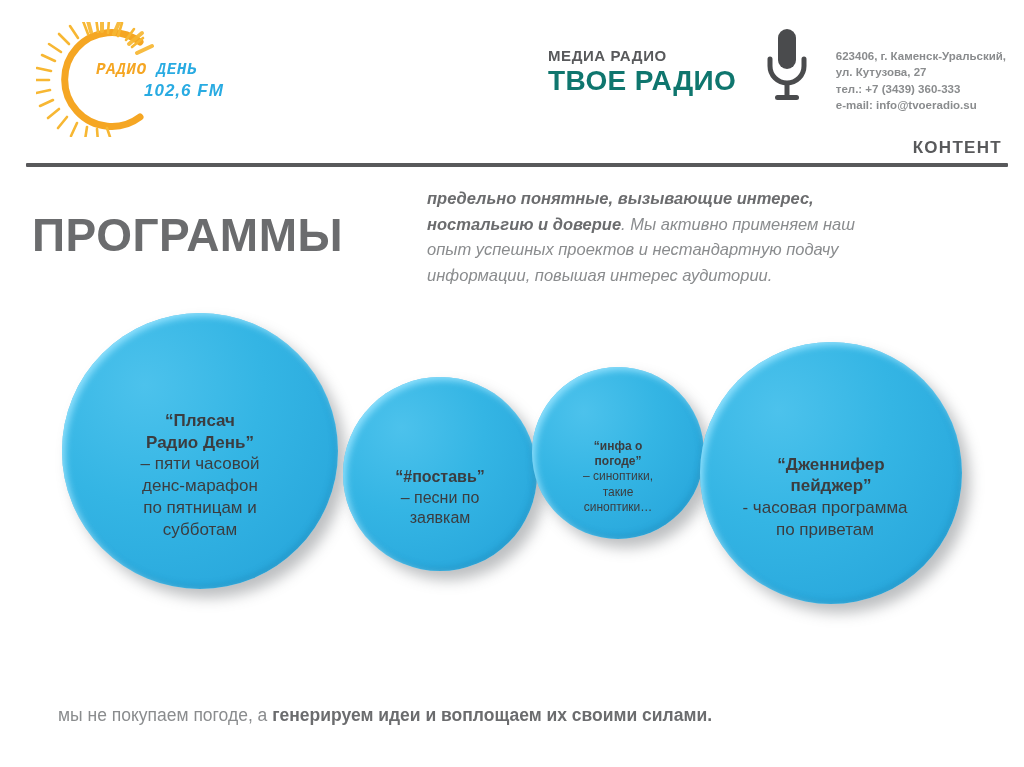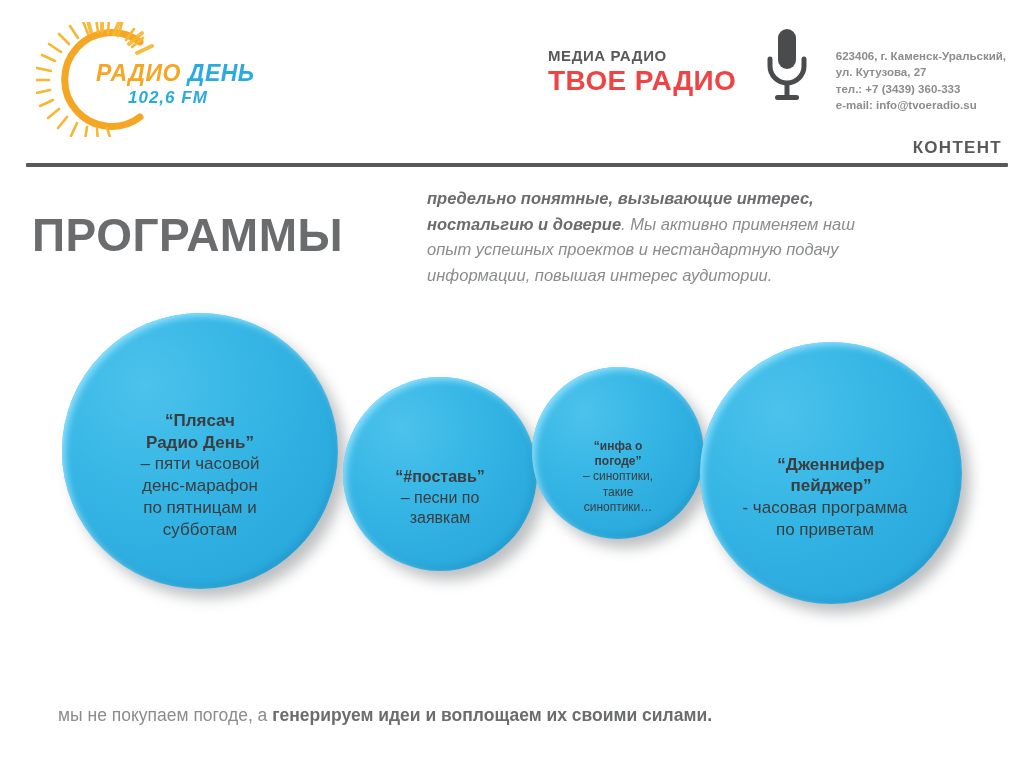--- a/index.html
+++ b/index.html
@@ -38,37 +38,38 @@
     width: 130px;
     height: 115px;
   }
   #logo-wordmark {
     position: absolute;
     left: 60px;
     top: 40px;
     width: 150px;
   }
   .logo-line1 {
-    font-size: 23px;
+    font-size: 16px;
     font-weight: bold;
     font-style: italic;
     letter-spacing: 0.5px;
     line-height: 1;
     white-space: nowrap;
+    font-family: Liberation Mono, monospace;
   }
   .logo-radio { color: #F5A623; }
   .logo-den { color: #29ABE2; }
   .logo-line2 {
     font-size: 17px;
     font-weight: bold;
     font-style: italic;
     color: #29ABE2;
     letter-spacing: 1px;
     margin-top: 4px;
-    margin-left: 32px;
+    margin-left: 48px;
     line-height: 1;
     white-space: nowrap;
   }
 
   
   #brand {
     position: absolute;
     left: 548px;
     top: 48px;
     text-align: left;
@@ -77,21 +78,21 @@
     font-size: 15px;
     letter-spacing: 0.6px;
     color: #58595B;
     font-weight: bold;
     line-height: 1;
     white-space: nowrap;
   }
   #brand-big {
     font-size: 28px;
     letter-spacing: 0.4px;
-    color: #ef4444;
+    color: #0f766e;
     font-weight: bold;
     line-height: 1.05;
     margin-top: 3px;
     white-space: nowrap;
   }
 
   
   #mic-icon {
     position: absolute;
     left: 762px;

